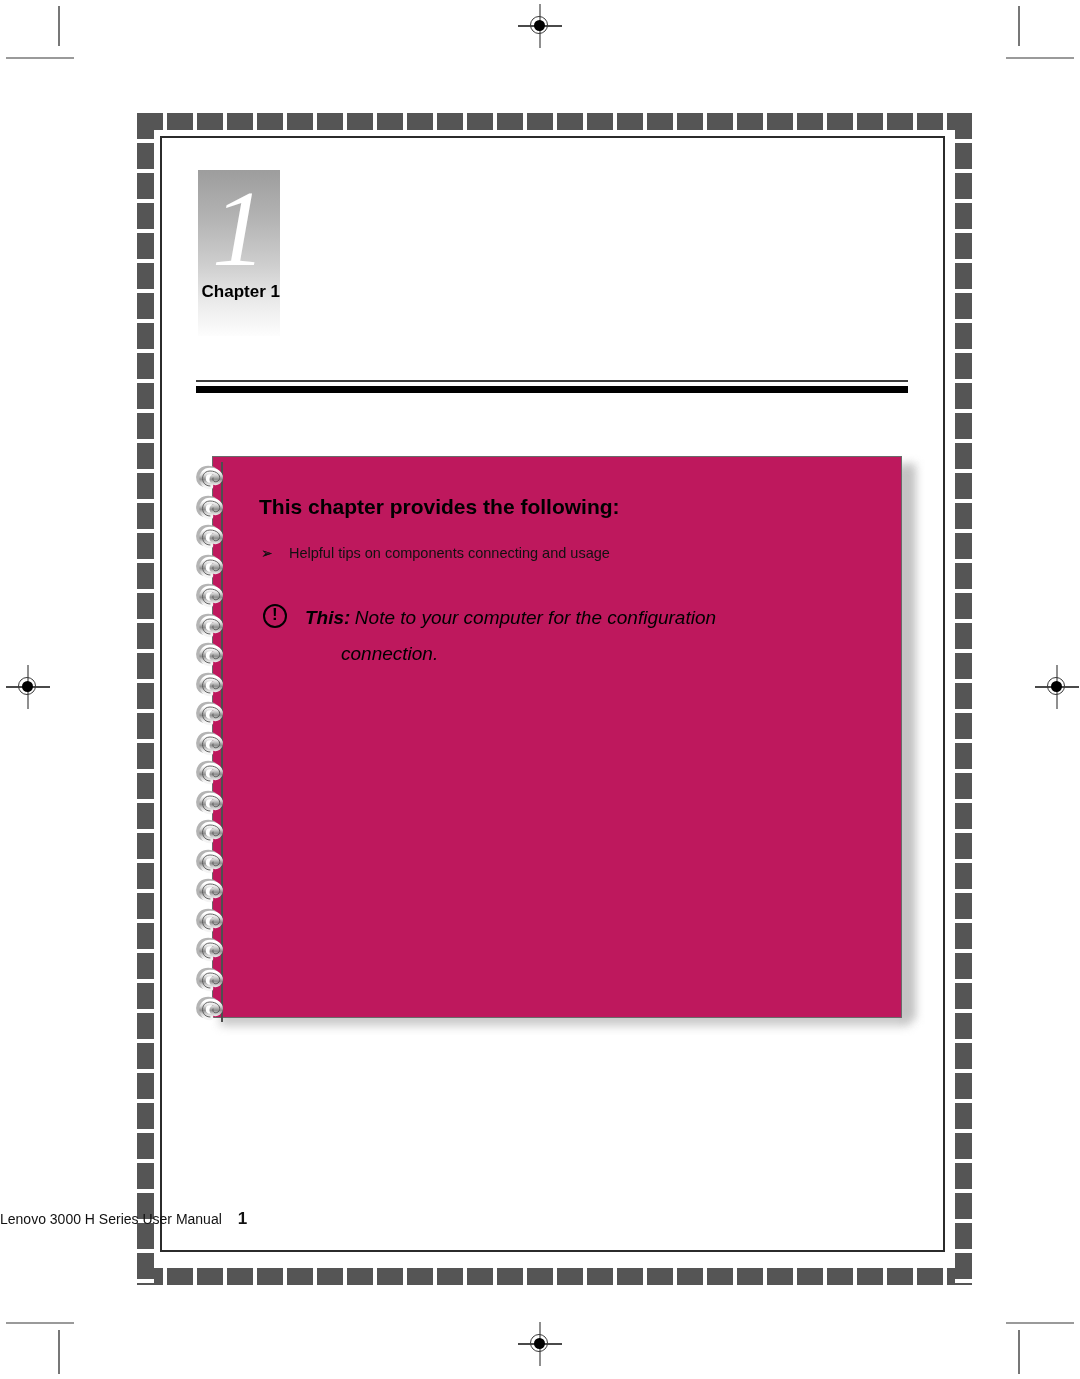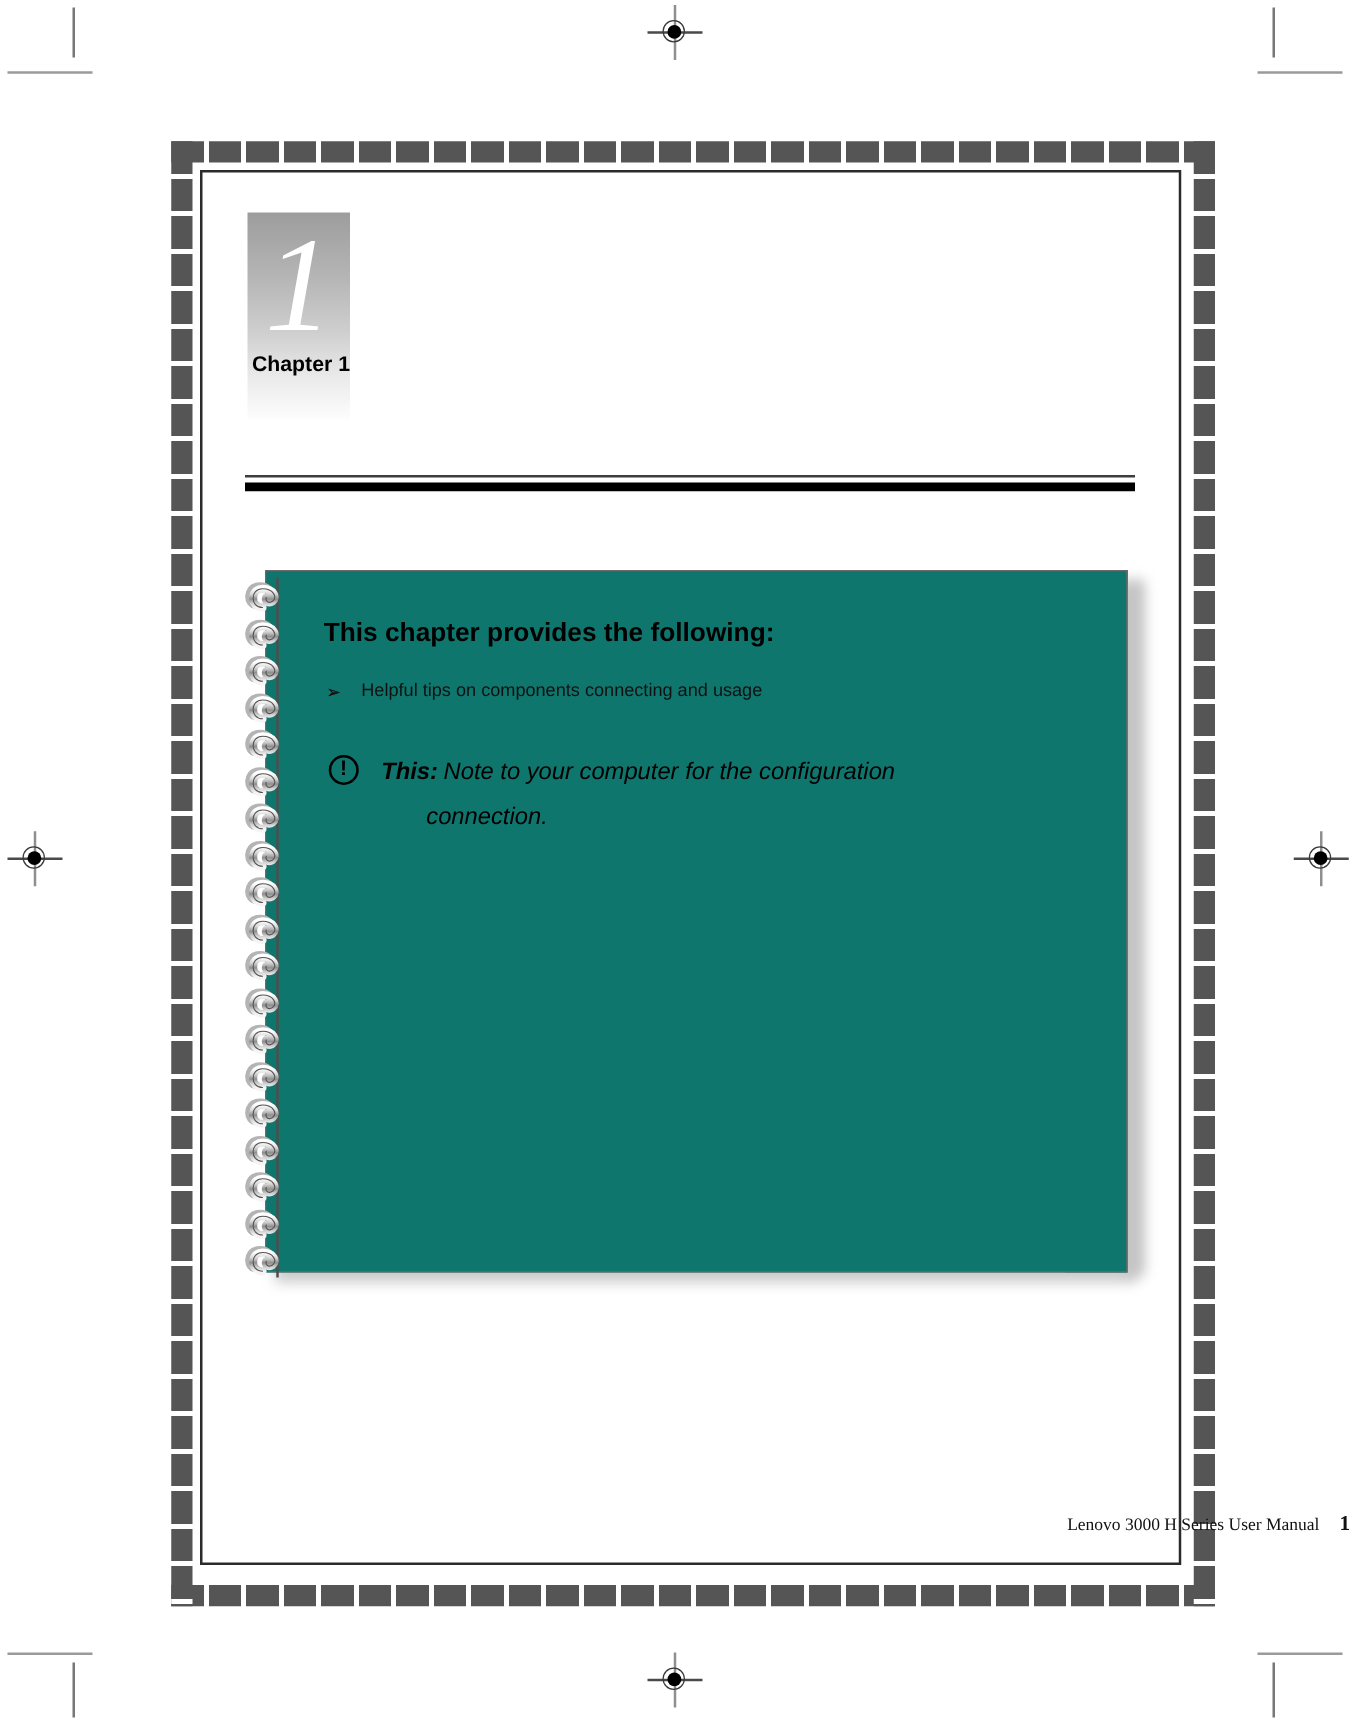--- a/index.html
+++ b/index.html
@@ -159,21 +159,21 @@
     background: #b9b9b9;
     filter: blur(5px);
     opacity: .75;
   }
   .card {
     position: absolute;
     left: 212px;
     top: 456px;
     width: 690px;
     height: 562px;
-    background: #0f766e;
+    background: #be185d;
     border: 1.5px solid #6a6a6a;
     box-sizing: border-box;
   }
   .card-body {
     position: absolute;
     left: 46px;
     top: 38px;
     width: 580px;
   }
   .card-heading {
@@ -322,22 +322,22 @@
     width: 42px;
     height: 30px;
   }
 
   
   .footer {
     position: absolute;
     left: 0;
     top: 1209px;
     width: 1080px;
-    text-align: right;
-    font-family: Liberation Serif, serif;
+    text-align: left;
+    font-family: Liberation Sans, sans-serif;
     font-size: 14px;
     color: #111111;
   }
   .footer .pg {
     font-weight: bold;
     font-size: 17px;
     margin-left: 16px;
   }
 </style>
 </head>

